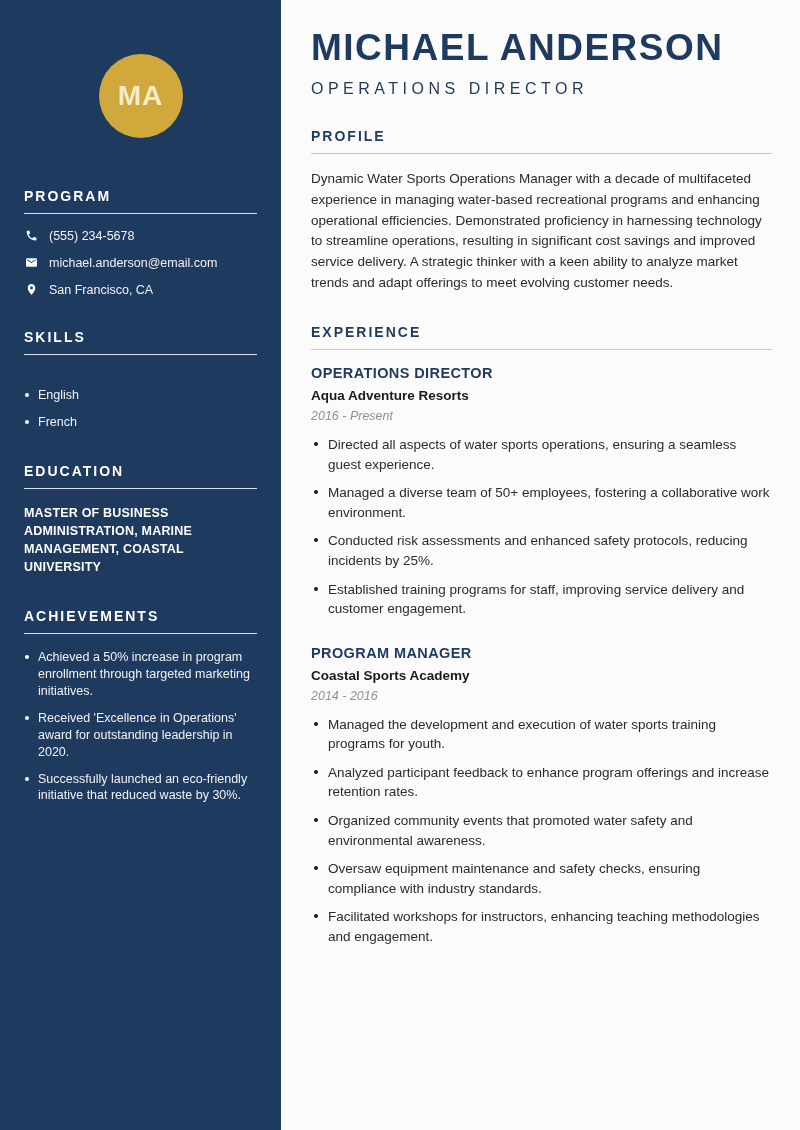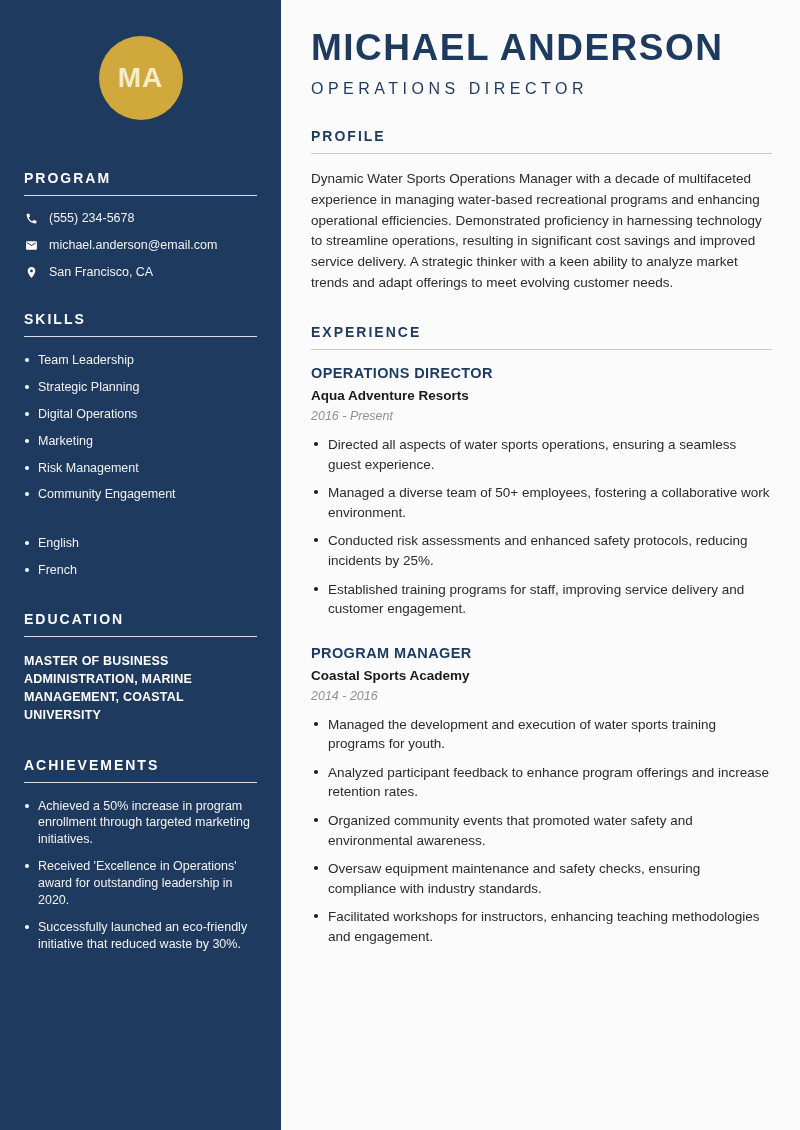--- a/index.html
+++ b/index.html
@@ -1,31 +1,31 @@
 <!DOCTYPE html>
 <html><head>
 <meta charset="utf-8">
 <style>
   * { margin:0; padding:0; box-sizing:border-box; }
   html,body { background:#e8e8e8; }
   body { font-family:"Liberation Sans", sans-serif; }
   .page { width:800px; height:1130px; margin:0 auto; display:flex; background:#fbfbfb; overflow:hidden; }
 
   
-  .sidebar { width:281px; flex-shrink:0; background:#1e3a5f; color:#f2f2f2; padding:34px 24px; }
+  .sidebar { width:281px; flex-shrink:0; background:#1e3a5f; color:#f2f2f2; padding:52px 24px; }
   .avatar { width:84px; height:84px; border-radius:50%; background:#d0a83c;
             display:flex; align-items:center; justify-content:center;
             margin:2px auto 50px; }
   .avatar span { font-size:28px; font-weight:bold; color:#f6edc8; letter-spacing:1px; }
   .side-section { margin-bottom:32px; }
   .side-heading { font-size:14px; font-weight:bold; letter-spacing:2px; color:#ffffff;
                   padding-bottom:9px; margin-bottom:15px;
                   border-bottom:1px solid rgba(255,255,255,0.85); }
   .contact-list { list-style:none; }
-  .contact-item { display:flex; align-items:center; gap:11px; font-size:12.5px;
+  .contact-item { display:flex; gap:11px; font-size:12.5px;
                   margin-bottom:13px; color:#f2f2f2; }
   .cicon { width:14px; display:flex; justify-content:center; flex-shrink:0; }
   .cicon svg { width:13px; height:13px; fill:#ffffff; display:block; }
   .side-list { list-style:none; }
   .side-list li { position:relative; padding-left:14px; font-size:12.5px; color:#f2f2f2;
                   margin-bottom:10px; line-height:1.35; }
   .side-list li::before { content:""; position:absolute; left:1px; top:6px;
                           width:4px; height:4px; border-radius:50%; background:#ffffff; }
   .edu-text { font-size:12.5px; font-weight:bold; color:#ffffff; line-height:1.45;
               letter-spacing:0.2px; }
@@ -85,29 +85,20 @@
                 <path d="M12 2C8.13 2 5 5.13 5 9c0 5.25 7 13 7 13s7-7.75 7-13c0-3.87-3.13-7-7-7zm0 9.5c-1.38 0-2.5-1.12-2.5-2.5s1.12-2.5 2.5-2.5 2.5 1.12 2.5 2.5-1.12 2.5-2.5 2.5z"></path>
               </svg>
           </span>
           <span>San Francisco, CA</span>
         </li>
       </ul>
     </section>
 
     <section class="side-section">
       <h2 class="side-heading">SKILLS</h2>
-      <ul class="side-list">
-
-      <li>Team Leadership</li>
-          <li>Strategic Planning</li>
-          <li>Digital Operations</li>
-          <li>Marketing</li>
-          <li>Risk Management</li>
-          <li>Community Engagement</li>
-        </ul>
     </section>
 
     <section class="side-section">
       <ul class="side-list">
 
       <li>English</li>
           <li>French</li>
         </ul>
     </section>
 

